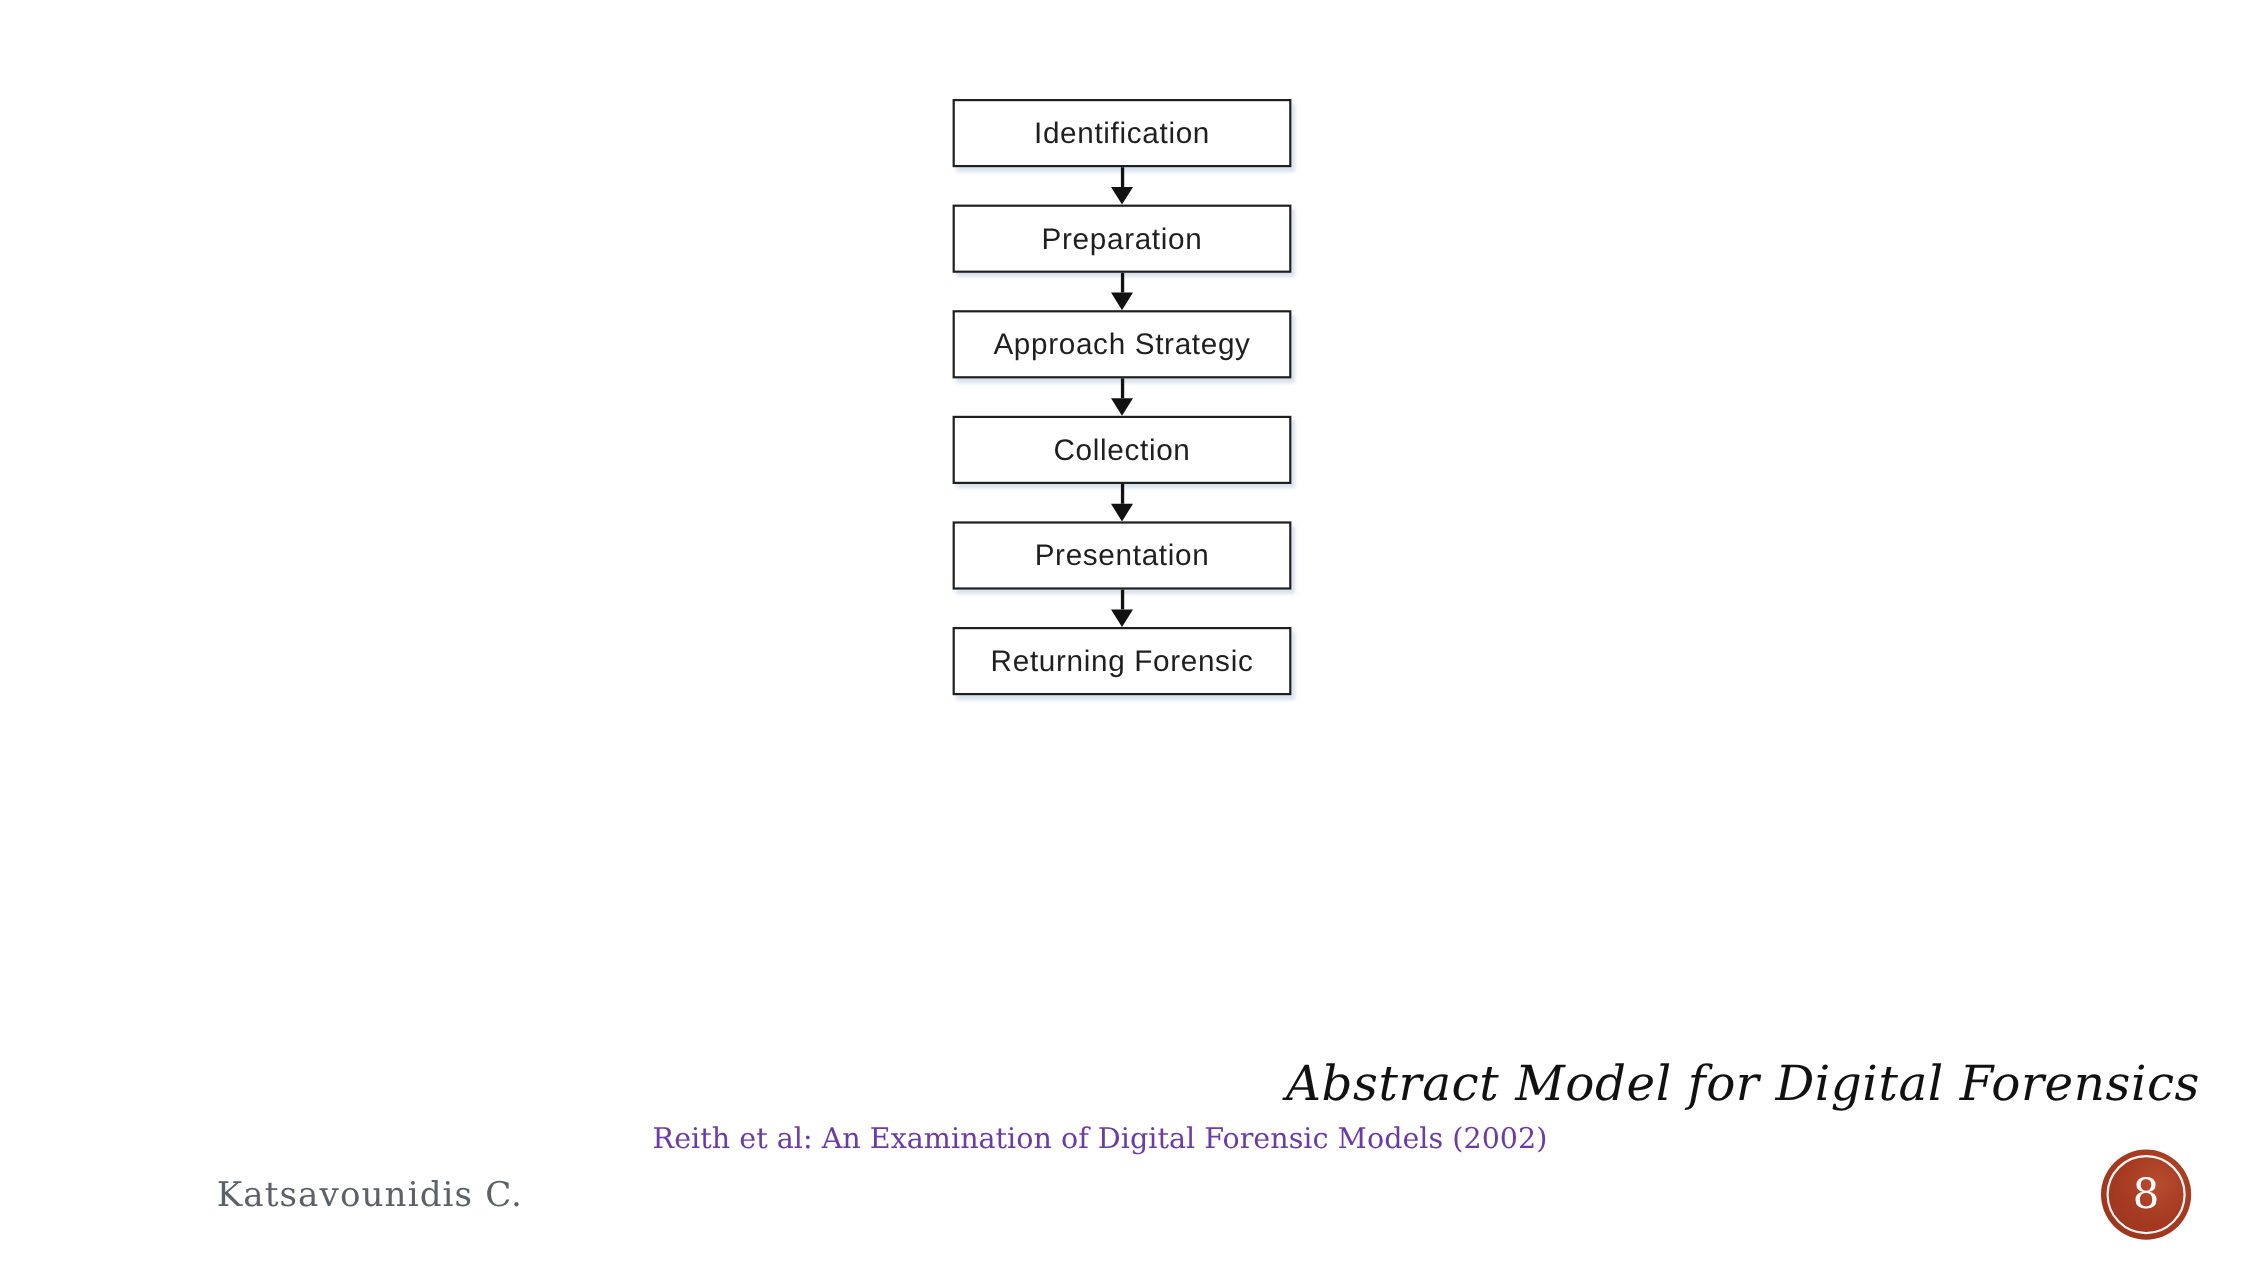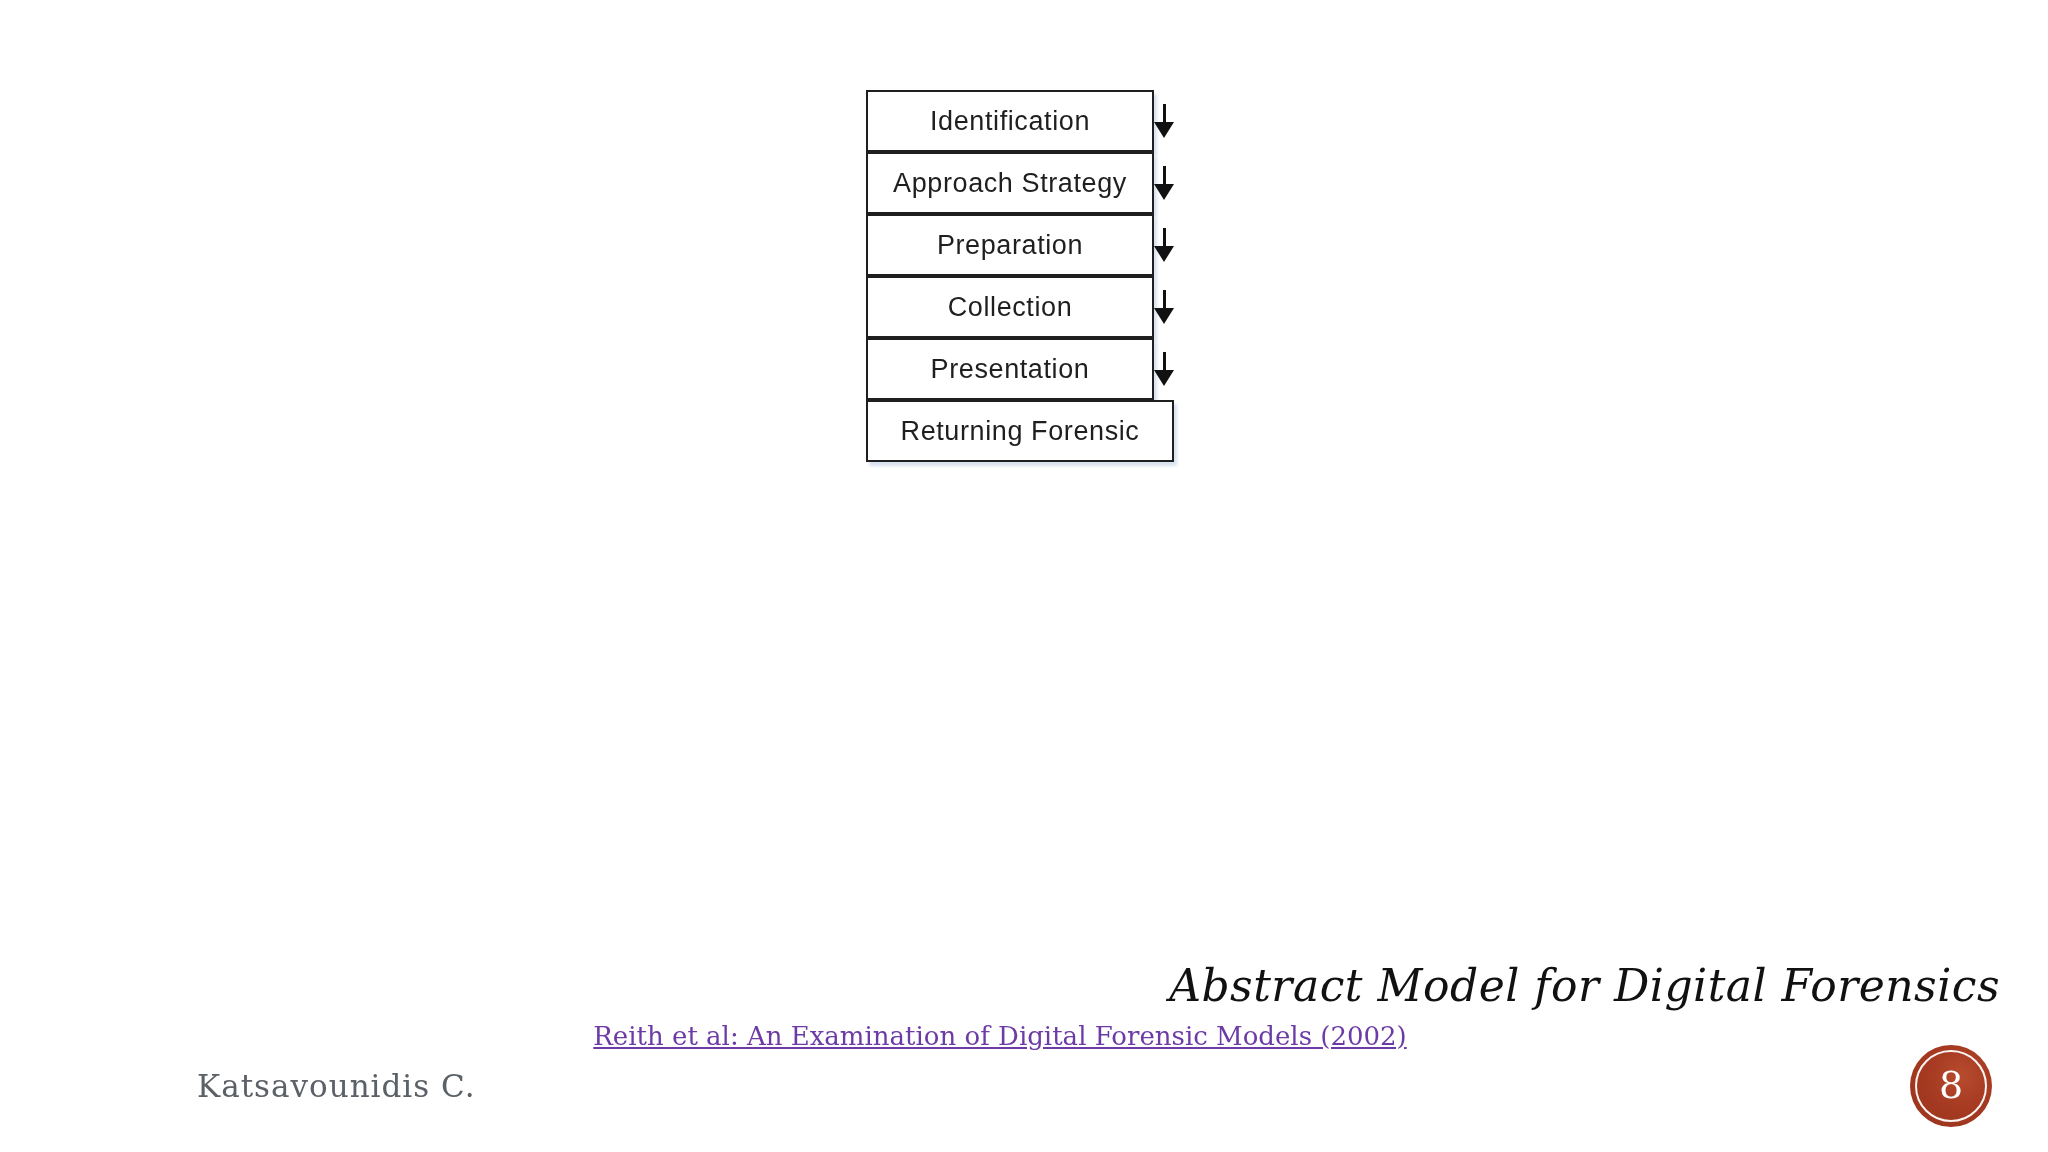--- a/index.html
+++ b/index.html
@@ -31,21 +31,21 @@
 
   
   .flowchart {
     position: absolute;
     left: 866px;
     top: 90px;
     width: 308px;
     display: flex;
     flex-direction: column;
   }
-  .flow-step { display: flex; flex-direction: row; align-items: center; }
+  .flow-step { display: flex; flex-direction: column; align-items: center; }
   .flow-box {
     width: 308px;
     height: 62px;
     background: var(--box-fill);
     border: 2px solid var(--box-border);
     box-shadow: 3px 4px 3px rgba(186, 202, 226, 0.55);
     display: flex;
     align-items: center;
     justify-content: center;
   }
@@ -90,21 +90,20 @@
   .citation {
     position: absolute;
     left: 0;
     top: 1021px;
     width: 2000px;
     text-align: center;
     font-family: "DejaVu Serif", "Liberation Serif", serif;
     font-size: 26px;
     color: var(--citation-purple);
     cursor: pointer;
-    text-decoration: underline;
   }
   .author {
     position: absolute;
     left: 197px;
     top: 1068px;
     font-family: "DejaVu Serif", "Liberation Serif", serif;
     font-size: 31px;
     color: var(--author-gray);
     letter-spacing: 1px;
   }
@@ -150,31 +149,31 @@
         <span class="flow-label">Identification</span>
       </div>
       <div class="flow-arrow">
         <div class="stem"></div>
         <div class="head"></div>
       </div>
     </div>
 
     <div class="flow-step">
       <div class="flow-box">
+        <span class="flow-label">Preparation</span>
+      </div>
+      <div class="flow-arrow">
+        <div class="stem"></div>
+        <div class="head"></div>
+      </div>
+    </div>
+
+    <div class="flow-step">
+      <div class="flow-box">
         <span class="flow-label">Approach Strategy</span>
-      </div>
-      <div class="flow-arrow">
-        <div class="stem"></div>
-        <div class="head"></div>
-      </div>
-    </div>
-
-    <div class="flow-step">
-      <div class="flow-box">
-        <span class="flow-label">Preparation</span>
       </div>
       <div class="flow-arrow">
         <div class="stem"></div>
         <div class="head"></div>
       </div>
     </div>
 
 
     <div class="flow-step">
       <div class="flow-box">

